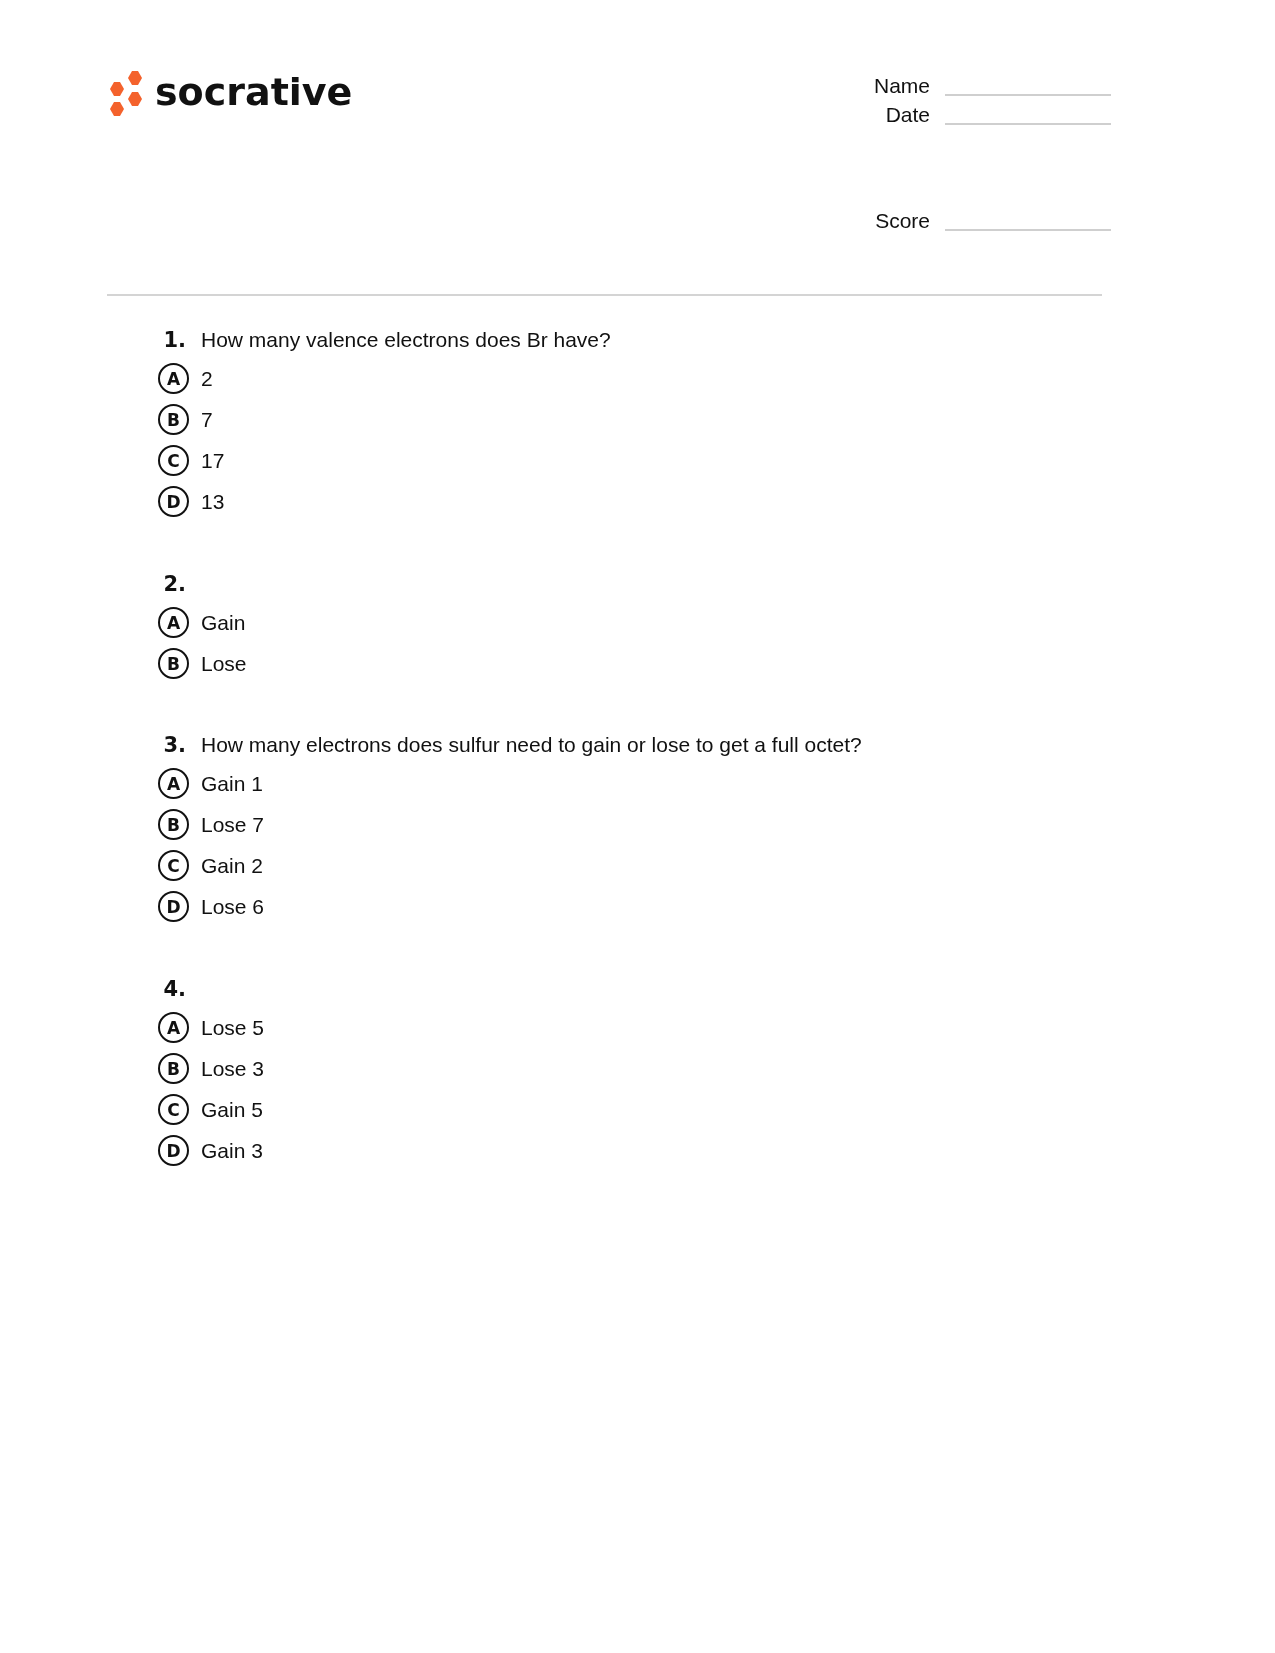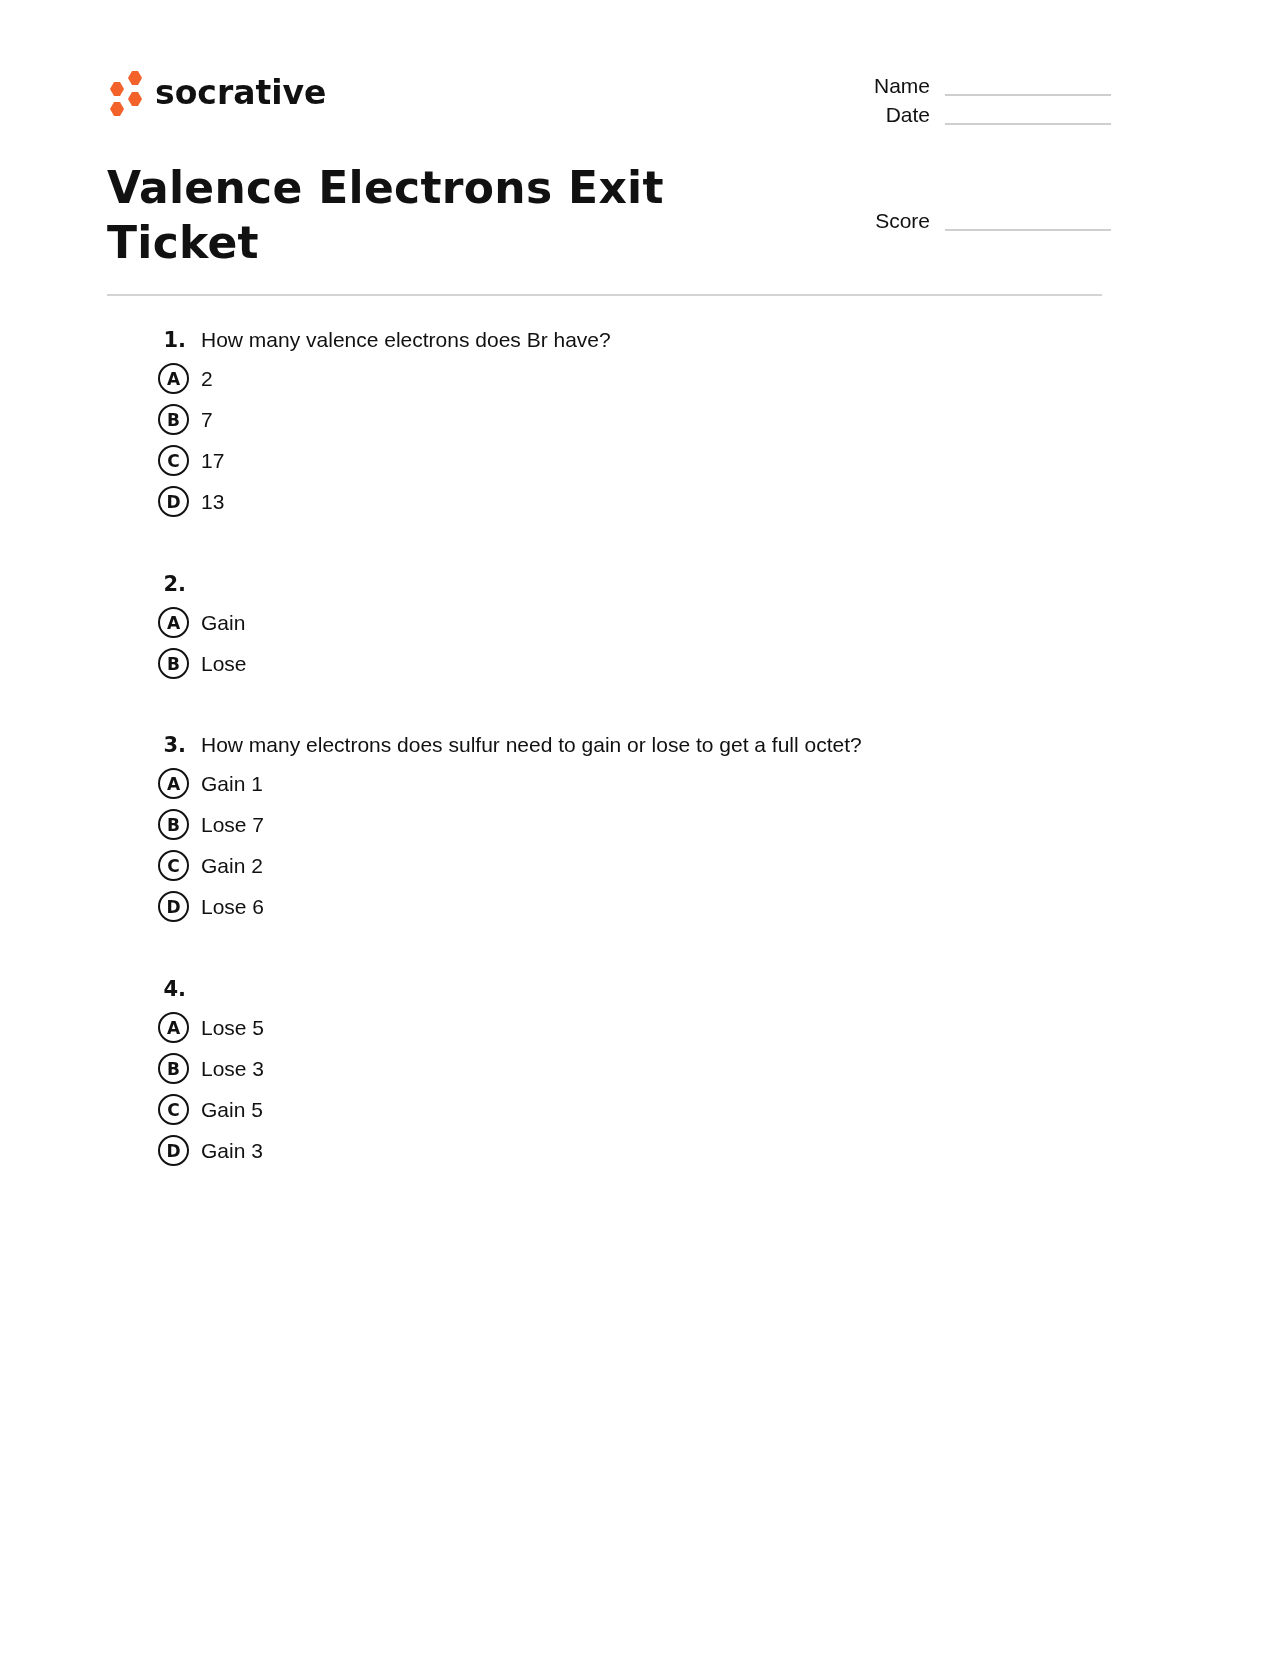--- a/index.html
+++ b/index.html
@@ -24,21 +24,21 @@
       align-items: center;
     }
     .logo-mark {
       width: 38px;
       height: 48px;
       position: relative;
     }
     .logo-mark svg { display: block; }
     .logo-word {
       font-family: "DejaVu Sans", sans-serif;
-      font-size: 33px;
+      font-size: 38px;
       font-weight: 600;
       letter-spacing: 0px;
       color: #111111;
       margin-left: 10px;
       line-height: 1;
       margin-top: -4px;
     }
     .title {
       position: absolute;
       left: 107px;
@@ -140,21 +140,20 @@
           <polygon points="7,12 13,12 17,19 13,26 7,26 3,19"></polygon>
           <polygon points="25,22 31,22 35,29 31,36 25,36 21,29"></polygon>
           <polygon points="7,32 13,32 17,39 13,46 7,46 3,39"></polygon>
         </g>
       </svg>
     </div>
     <span class="logo-word">socrative</span>
   </div>
 
   <div class="title">
-    <div>Valence Electrons Exit Ticket</div>
   </div>
 
   <div class="meta-row" style="left:830px; top:74px;">
     <span class="meta-label">Name</span>
     <span class="meta-line"></span>
   </div>
   <div class="meta-row" style="left:830px; top:103px;">
     <span class="meta-label">Date</span>
     <span class="meta-line"></span>
   </div>

